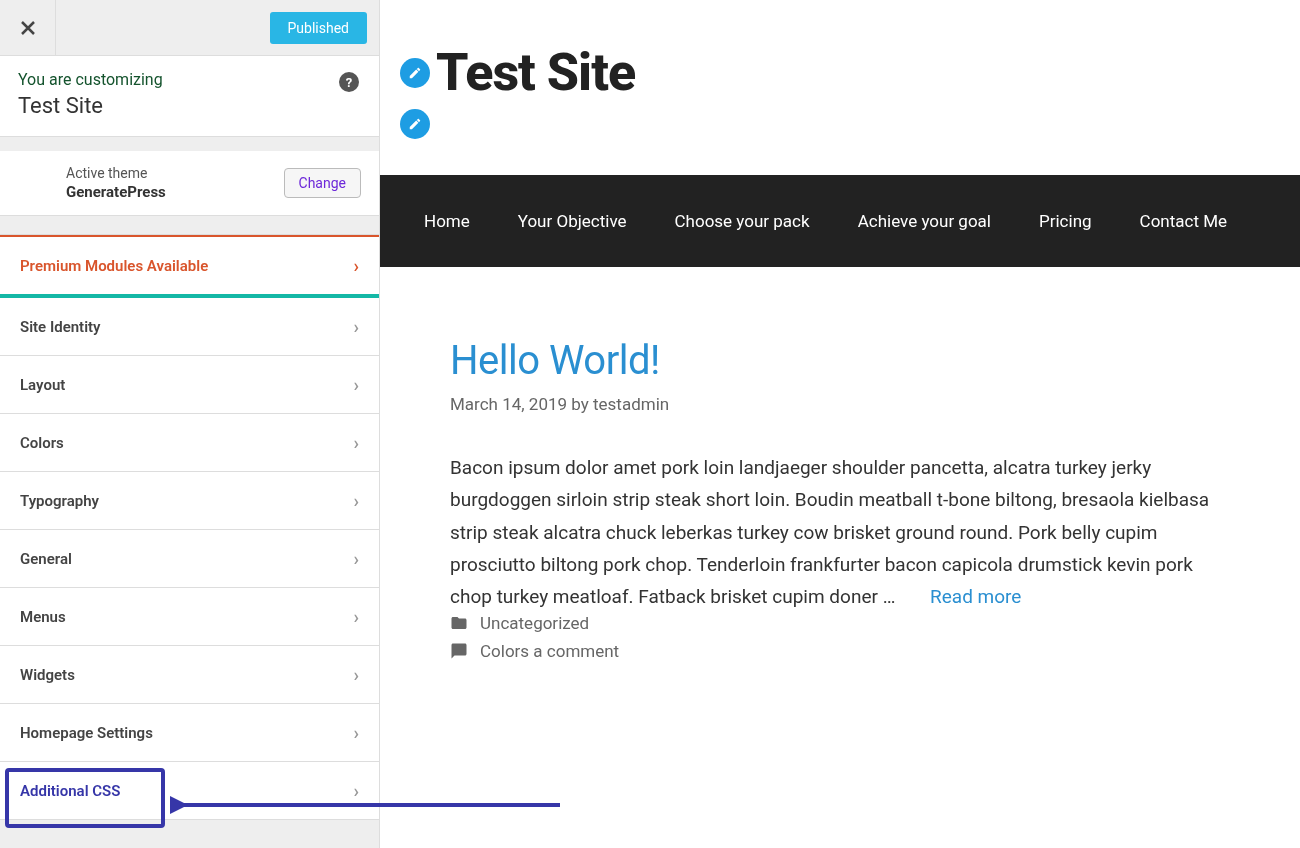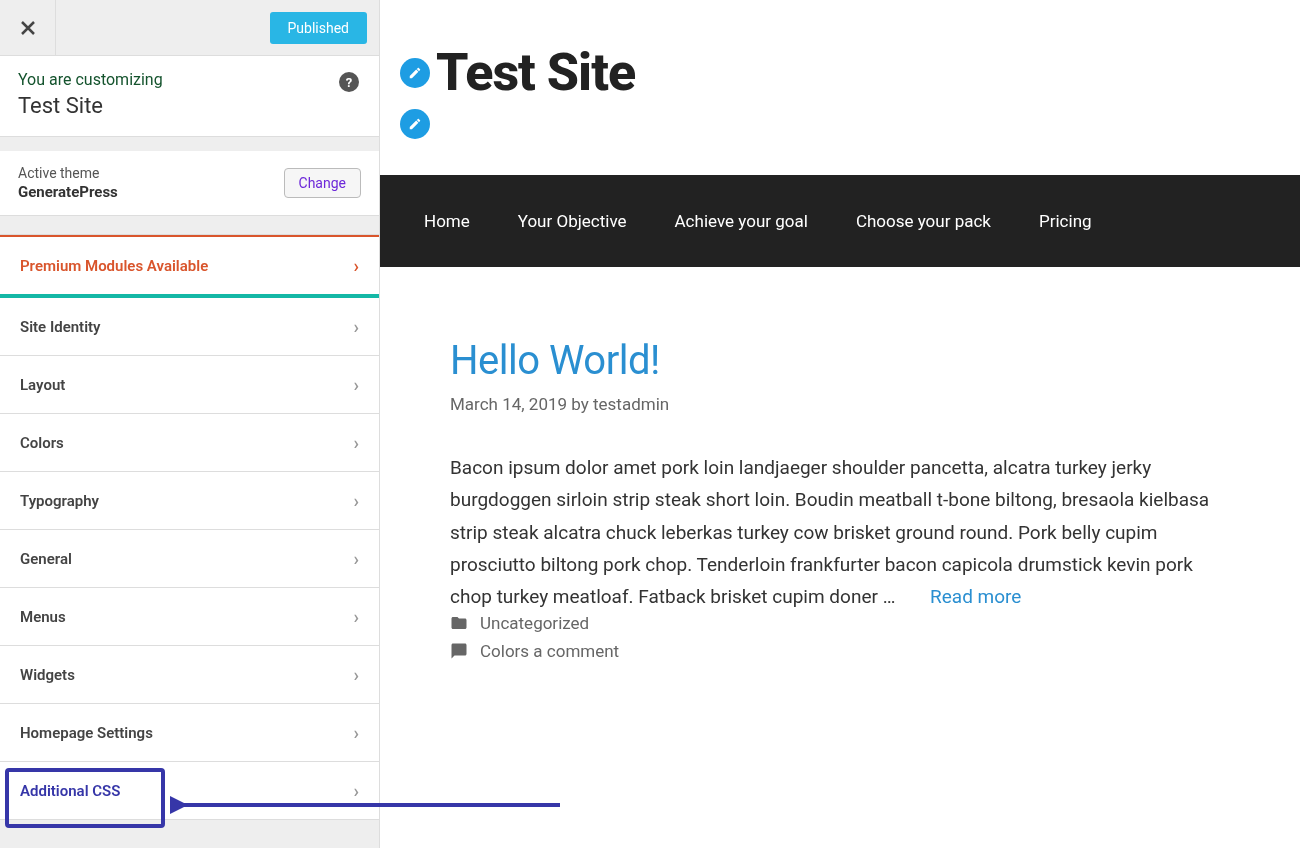--- a/index.html
+++ b/index.html
@@ -8,21 +8,21 @@
 .sidebar { width: 380px; background: #eee; border-right: 1px solid #ddd; display: flex; flex-direction: column; }
 .sb-top { height: 56px; background: #eee; display: flex; align-items: center; border-bottom: 1px solid #ddd; }
 .close-btn { width: 56px; height: 56px; display: flex; align-items: center; justify-content: center; border-right: 1px solid #ddd; cursor: pointer; font-size: 20px; color: #444; }
 .sb-top-spacer { flex: 1; }
 .publish-btn { margin-right: 12px; background: #29b6e5; color: #fff; padding: 8px 18px; border-radius: 3px; font-size: 14px; cursor: pointer; }
 .sb-custom { background: #fff; padding: 14px 18px 18px; border-bottom: 1px solid #ddd; position: relative; }
 .sb-custom-label { font-size: 16px; color: #14532d; margin-bottom: 4px; }
 .sb-custom-title { font-size: 22px; color: #333; font-weight: 400; }
 .help-icon { position: absolute; right: 20px; top: 16px; width: 20px; height: 20px; border-radius: 50%; background: #555; color: #fff; display: flex; align-items: center; justify-content: center; font-size: 13px; font-weight: bold; cursor: pointer; }
 .sb-theme { background: #fff; padding: 14px 18px; border-bottom: 1px solid #ddd; margin-top: 14px; display: flex; align-items: center; }
-.sb-theme-text { flex: 1; }
+.sb-theme-text { flex: 1; margin-left: 48px; }
 .sb-theme-label { font-size: 14px; color: #555; }
 .sb-theme-name { font-size: 15px; font-weight: bold; color: #333; margin-top: 2px; }
 .change-btn { border: 1px solid #bbb; background: #f6f6f6; padding: 6px 14px; border-radius: 4px; font-size: 14px; color: #6d28d9; cursor: pointer; }
 .sb-list { margin-top: 18px; background: #fff; border-top: 1px solid #ddd; }
 .sb-item { display: flex; align-items: center; justify-content: space-between; padding: 18px 20px; border-bottom: 1px solid #ddd; background: #fff; cursor: pointer; font-size: 15px; color: #444; font-weight: 600; }
 .sb-item.premium { border-top: 2px solid #d9552c; border-bottom: 4px solid #14b8a6; color: #d9552c; }
 .sb-item.premium .chev { color: #d9552c; }
 .sb-item .chev { color: #999; font-size: 18px; }
 .sb-item.highlighted { color: #3636a8; }
 .highlight-box { position: absolute; left: 5px; top: 768px; width: 160px; height: 60px; border: 4px solid #3636a8; border-radius: 4px; pointer-events: none; z-index: 10; }
@@ -132,23 +132,24 @@
         <div class="edit-circle">
           <svg viewBox="0 0 24 24">
               <path d="M3 17.25V21h3.75L17.81 9.94l-3.75-3.75L3 17.25zM20.71 7.04c.39-.39.39-1.02 0-1.41l-2.34-2.34c-.39-.39-1.02-.39-1.41 0l-1.83 1.83 3.75 3.75 1.83-1.83z"></path>
             </svg>
         </div>
       </div>
     </div>
     <div class="nav" id="nav">
         <div class="nav-item">Home</div>
         <div class="nav-item">Your Objective</div>
+        <div class="nav-item">Choose your pack</div>
         <div class="nav-item">Achieve your goal</div>
-        <div class="nav-item">Choose your pack</div>
         <div class="nav-item">Pricing</div>
+        <div class="nav-item">Contact Me</div>
       </div>
     <div class="main">
       <div class="post">
         <div class="post-title">Hello World!</div>
         <div class="post-meta">
           <span>March 14, 2019</span>
           <span> </span><span>by</span><span> </span>
           <span>testadmin</span>
         </div>
         <div class="post-body">

